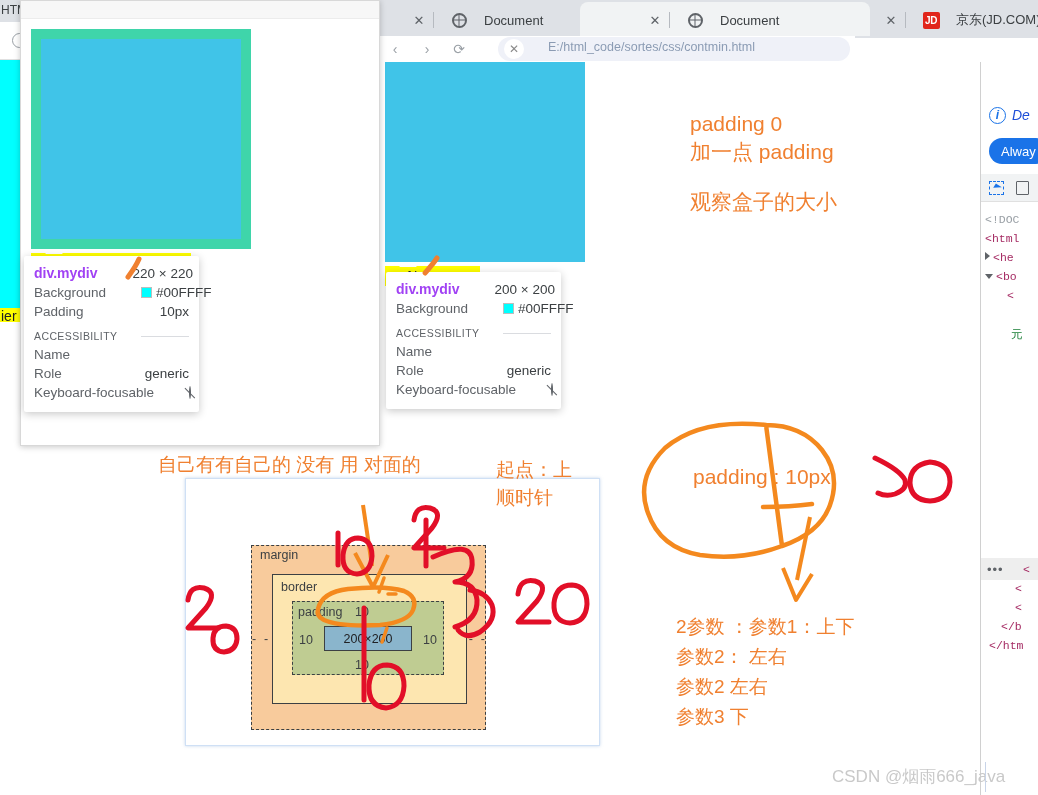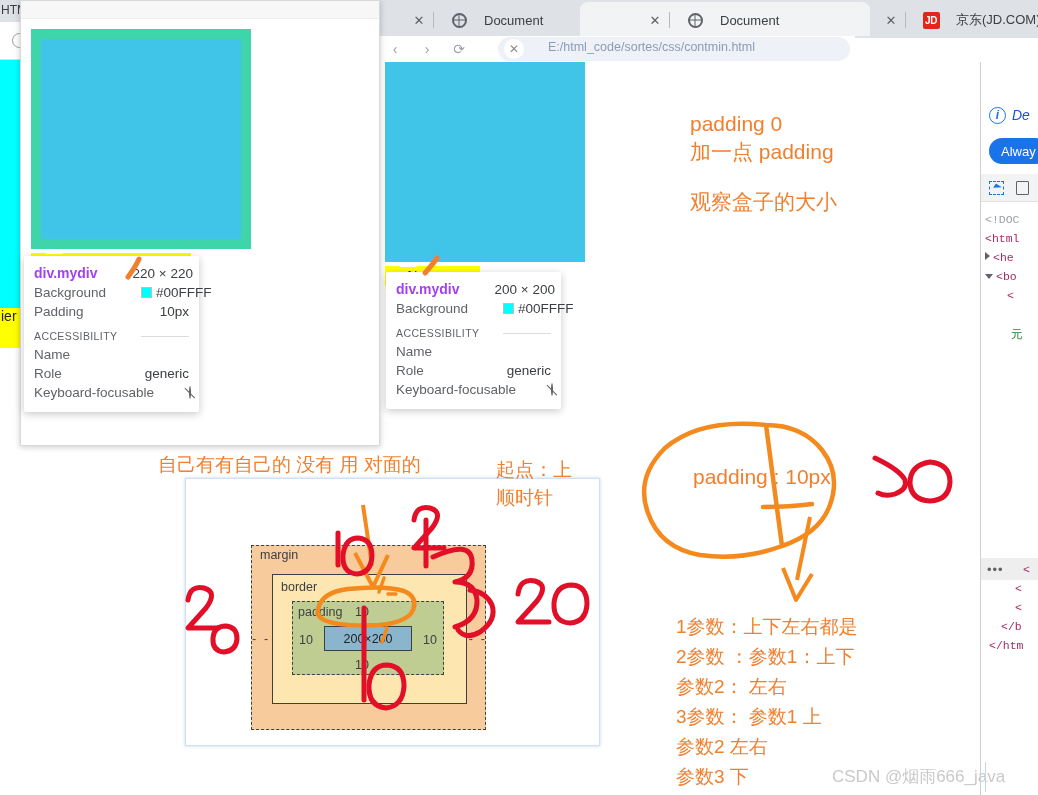--- a/index.html
+++ b/index.html
@@ -103,21 +103,21 @@
   }
   #left-circle {
     position: absolute; left: 12px; top: 33px; width: 15px; height: 15px;
     border: 1.5px solid #9aa0a6; border-radius: 50%;
   }
   #left-cyan {
     position: absolute; left: 0; top: 60px; width: 22px; height: 255px;
     background: #00ffff;
   }
   #left-yellow {
-    position: absolute; left: 0; top: 308px; width: 22px; height: 40px;
+    position: absolute; left: 0; top: 308px; width: 22px; height: 14px;
     background: #ffff00;
     font-size: 14px; color: #202124; padding-left: 1px;
     overflow: hidden; white-space: nowrap;
   }
 
   
   #inspector-window {
     position: absolute; left: 20px; top: 0px; width: 360px; height: 446px;
     background: #ffffff;
     box-shadow: 0 1px 6px rgba(0,0,0,.22);
@@ -573,24 +573,22 @@
 <div class="ann-text-orange" id="ann-line-top">自己有有自己的  没有  用 对面的</div>
 
 <div class="ann-text-orange" id="ann-qidian">
   <div>起点：上</div>
   <div>顺时针</div>
 </div>
 
 <div class="ann-text-orange" id="ann-padding10">padding : 10px;</div>
 
 <div class="ann-text-orange" id="ann-params">
-  <div>1参数：上下左右都是</div>
   <div>2参数 ：参数1：上下</div>
   <div>参数2：  左右</div>
-  <div>3参数：  参数1 上</div>
   <div>  参数2 左右</div>
   <div>参数3 下</div>
 </div>
 
 <svg id="annot-svg" viewBox="0 0 1038 795" xmlns="http://www.w3.org/2000/svg">
   <g fill="none" stroke="#f08030" stroke-width="4" stroke-linecap="round" stroke-linejoin="round">
 
     <path d="M128,277 Q136,266 139,259" stroke-width="5"></path>
 
     <path d="M425,273 Q433,264 437,258" stroke-width="5"></path>

